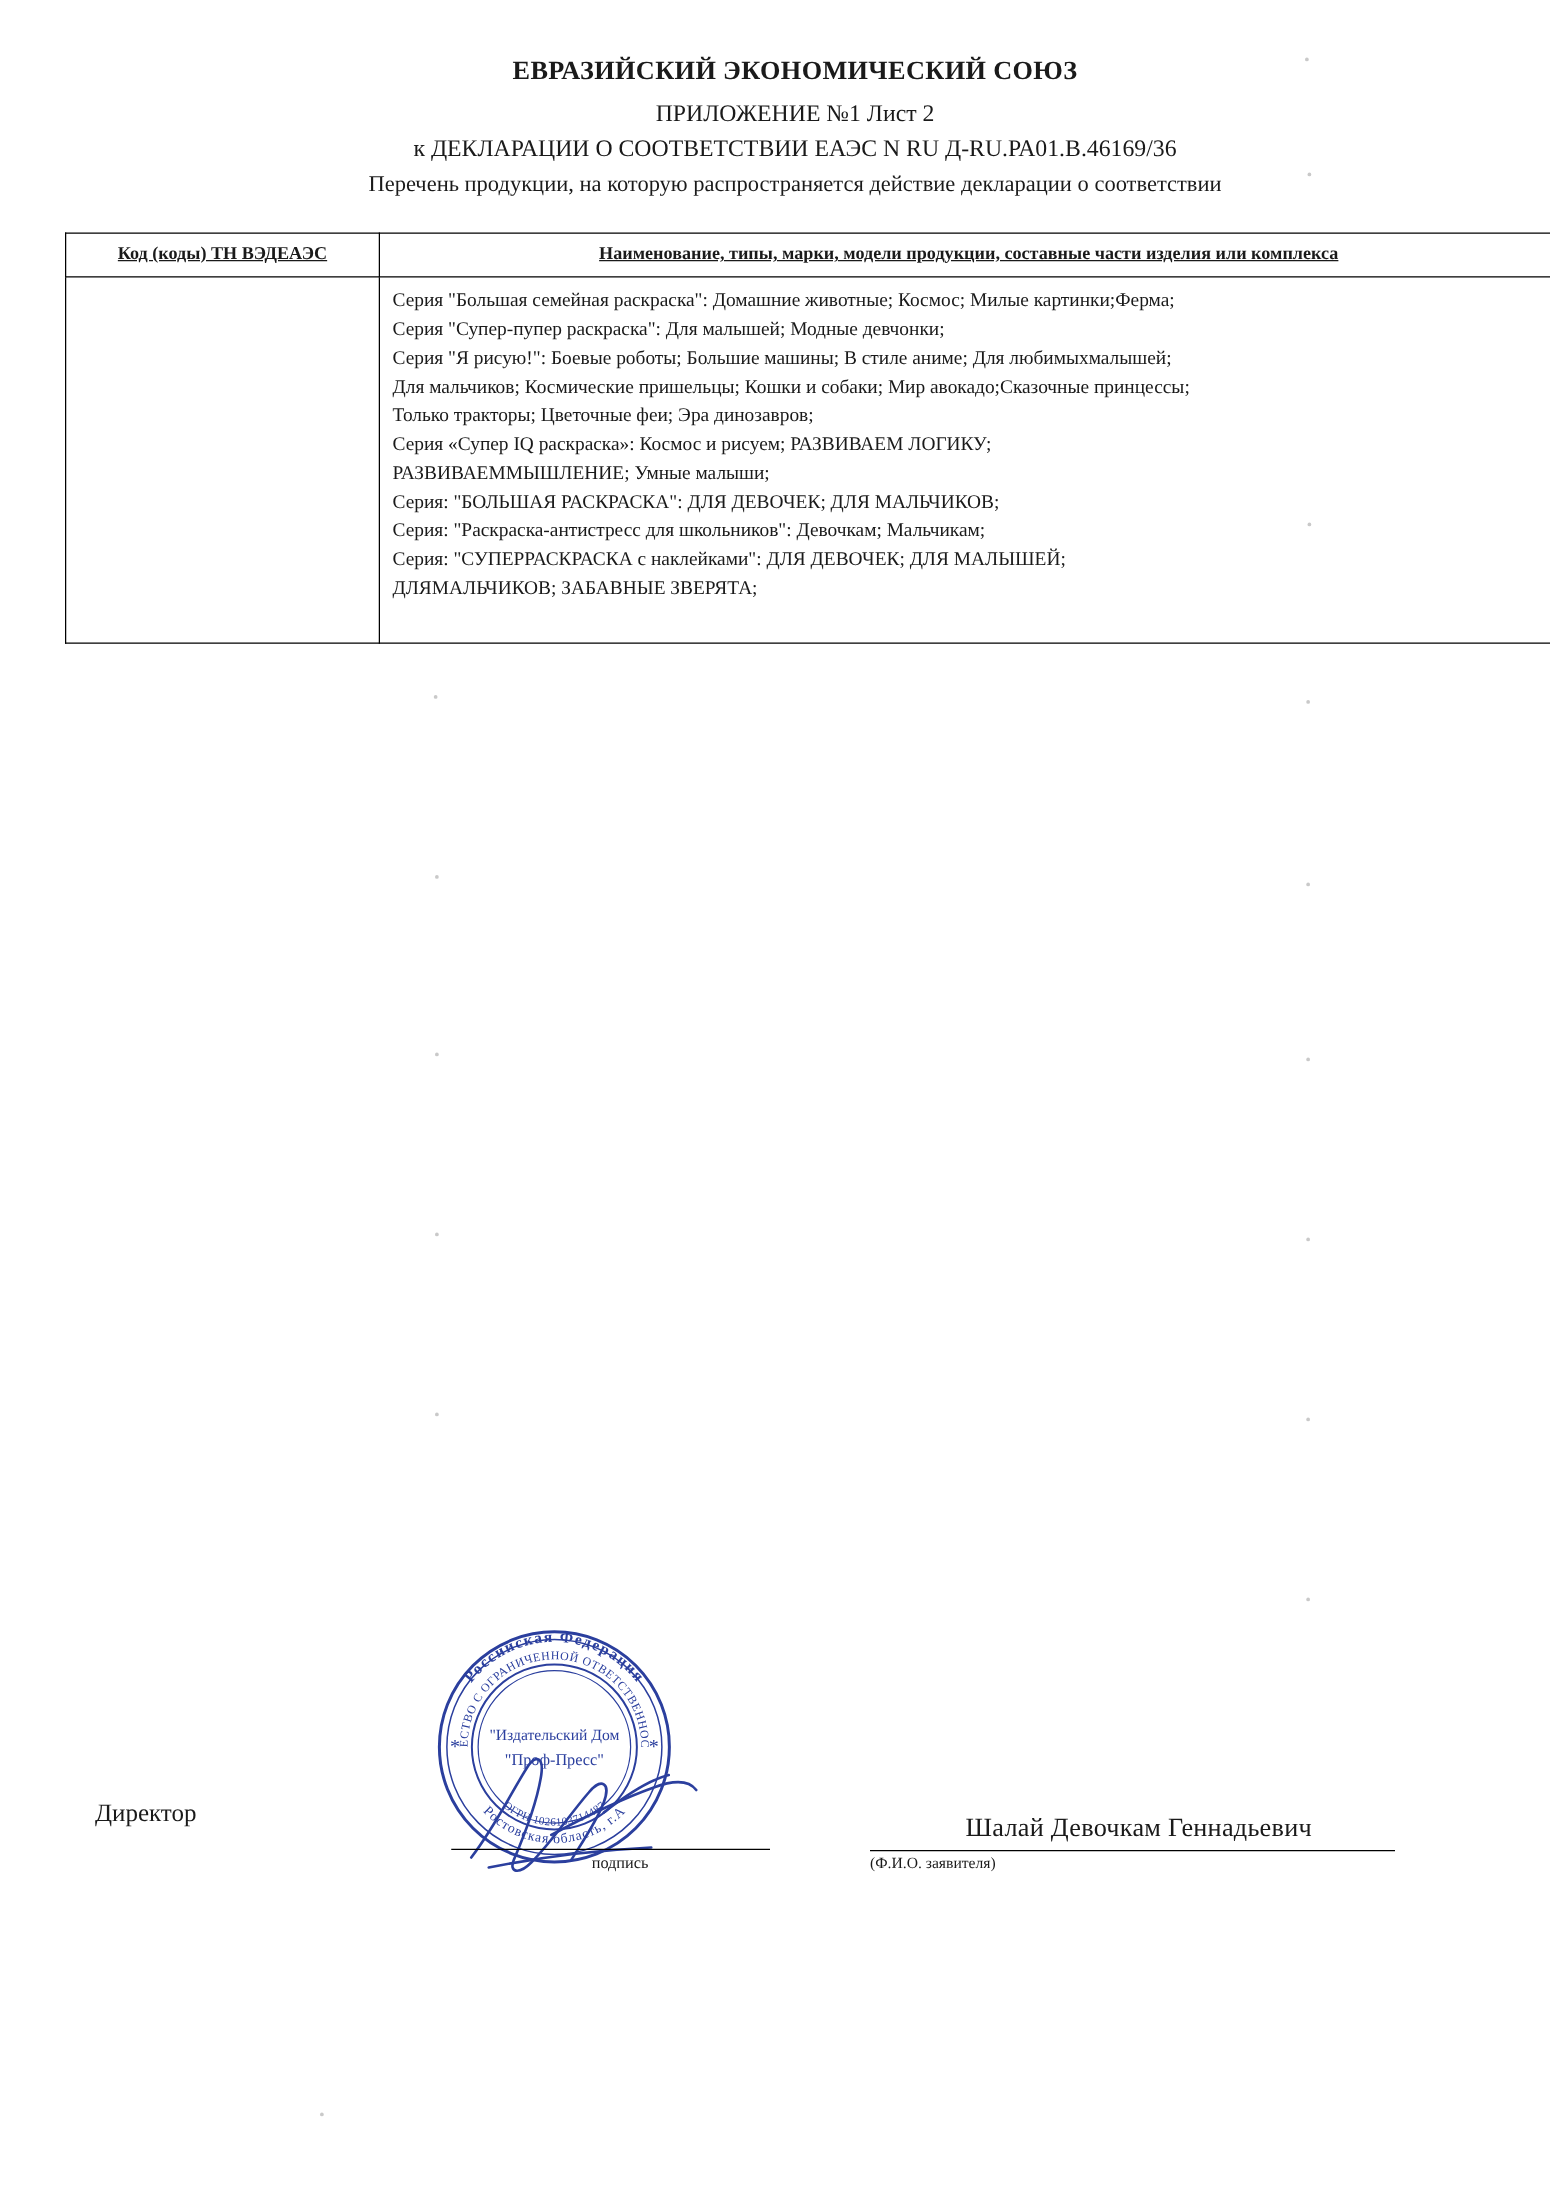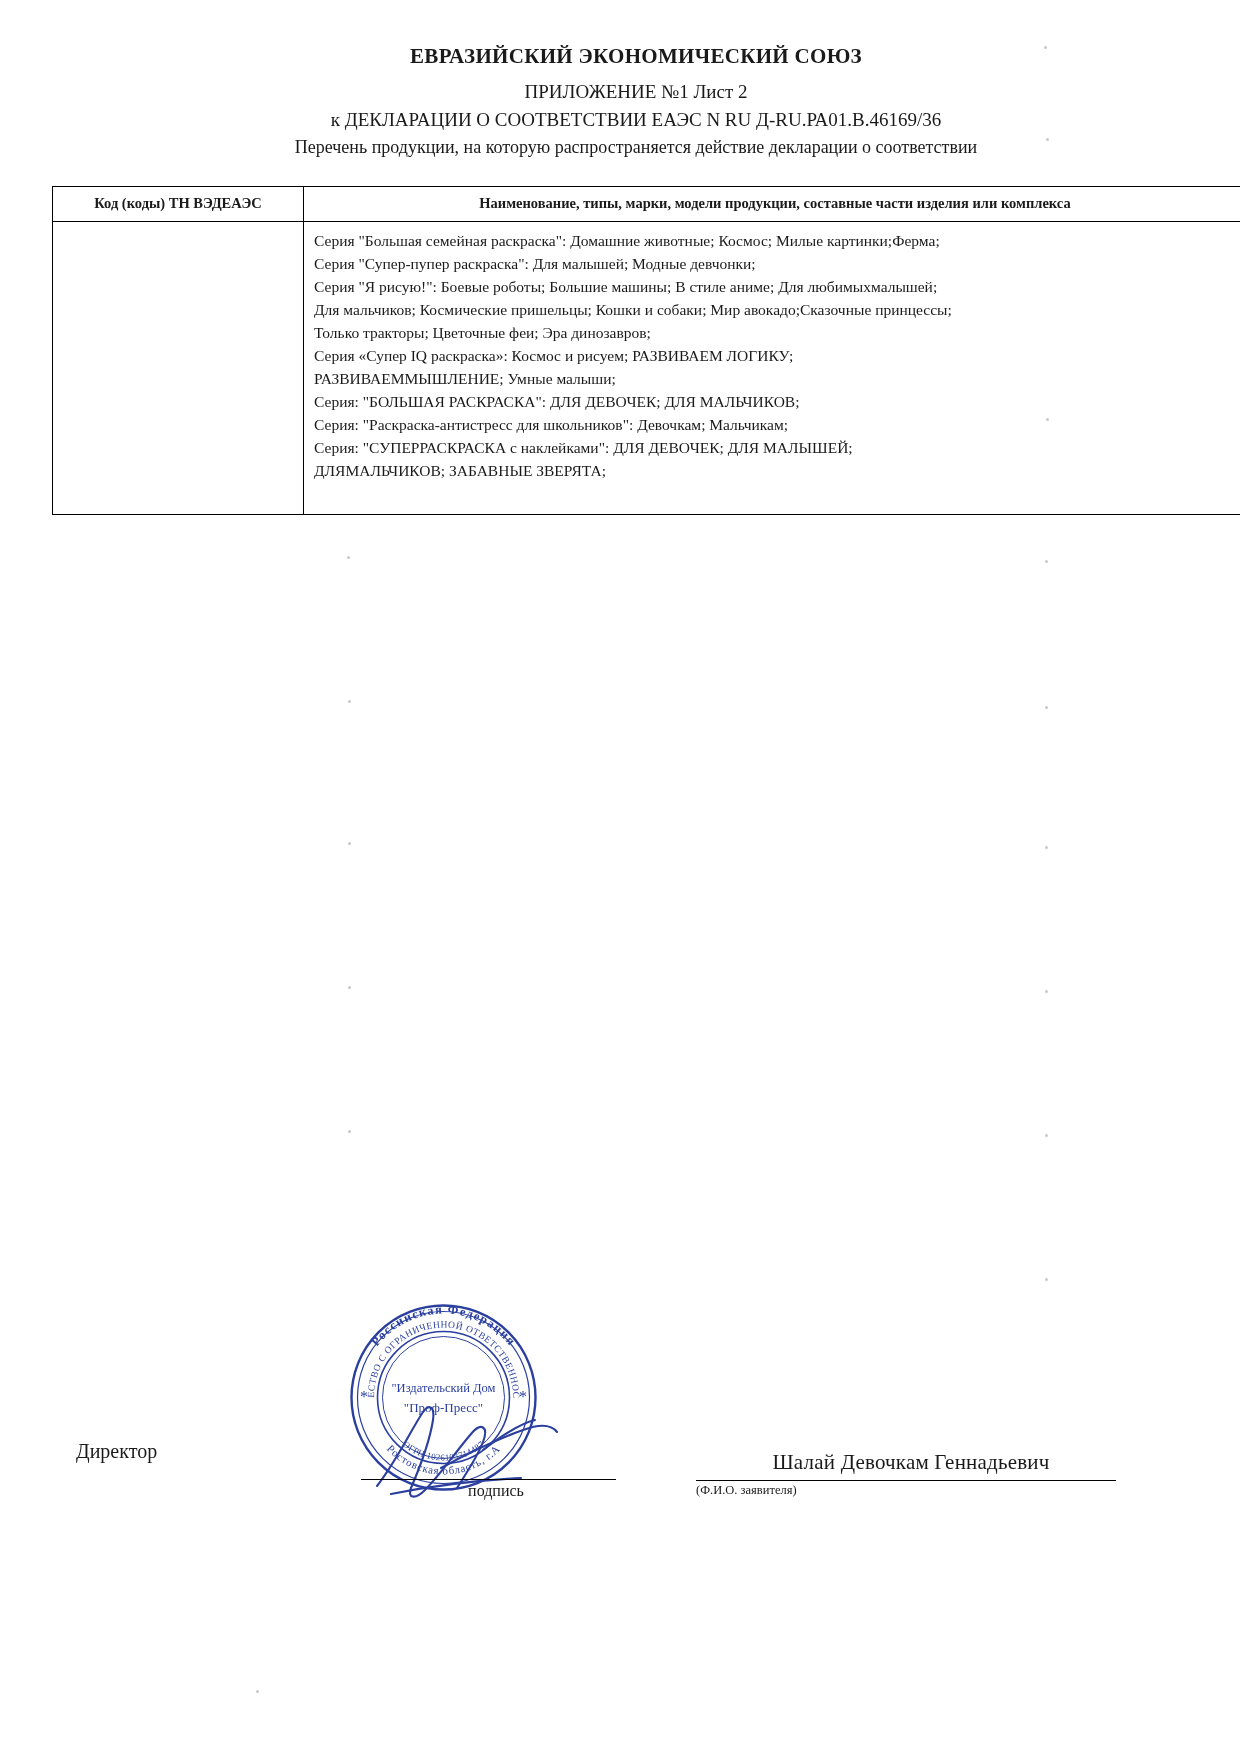--- a/index.html
+++ b/index.html
@@ -67,20 +67,21 @@
   table.product-table td {
     border: 1px solid #000000;
     vertical-align: top;
   }
   table.product-table th {
     font-size: 14.5px;
     font-weight: bold;
     padding: 7px 6px 9px 6px;
     text-align: center;
     line-height: 1.25;
+    text-decoration: underline;
   }
   th.col-code { width: 238px; }
   th.col-name { width: 930px; }
 
   td.cell-code {
     height: 290px;
   }
   td.cell-name {
     padding: 8px 10px 10px 10px;
     font-size: 15.5px;
@@ -110,21 +111,21 @@
     top: 99px;
     width: 255px;
     border-bottom: 1.4px solid #000;
   }
   .sig-caption-left {
     position: absolute;
     left: 420px;
     top: 102px;
     width: 120px;
     text-align: center;
-    font-size: 16px;
+    font-size: 13px;
   }
   .sig-name {
     position: absolute;
     left: 700px;
     top: 70px;
     width: 390px;
     text-align: center;
     font-size: 21px;
     letter-spacing: 0.2px;
   }

